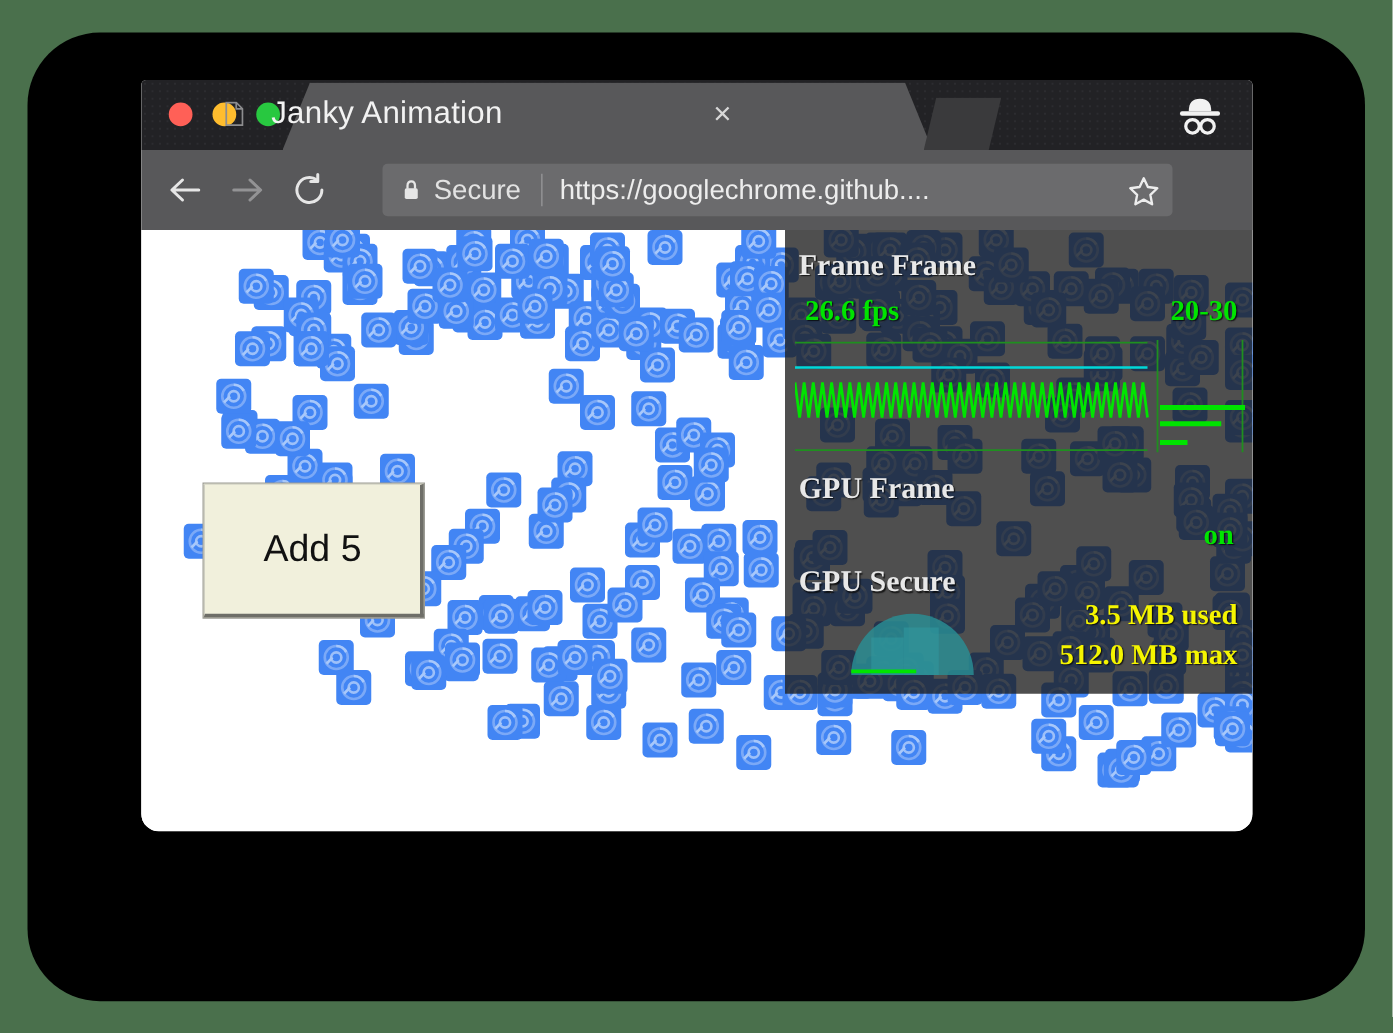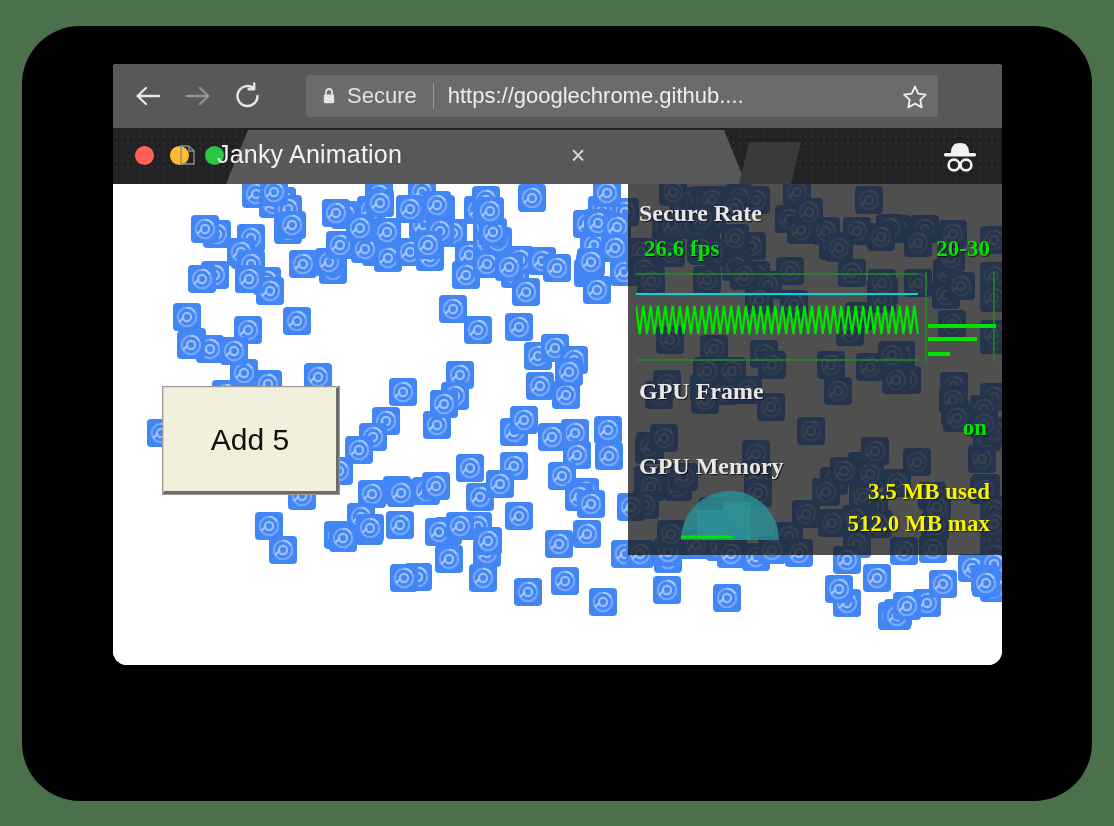--- a/index.html
+++ b/index.html
@@ -273,20 +273,54 @@
     height: 70px;
   }
 </style>
 </head>
 <body>
 
 <div id="device-frame"></div>
 
 <div id="browser-window">
 
+  <div id="tab-strip">
+
+    <div class="traffic-lights">
+      <span class="tl red"></span>
+      <span class="tl yellow"></span>
+      <span class="tl green"></span>
+    </div>
+
+    <div id="tab-active"></div>
+
+    <span id="tab-favicon">
+      <svg width="15" height="20" viewBox="0 0 15 20">
+        <path d="M1 1 H9 L14 6 V19 H1 Z" fill="none" stroke="#8d8d8f" stroke-width="1.4"></path>
+        <path d="M9 1 V6 H14" fill="none" stroke="#8d8d8f" stroke-width="1.4"></path>
+      </svg>
+    </span>
+
+    <span id="tab-title">Janky Animation</span>
+
+    <span id="tab-close">×</span>
+
+    <div id="new-tab-button"></div>
+
+    <span id="incognito-badge">
+      <svg width="44" height="34" viewBox="0 0 44 34">
+        <path d="M13 13 C13 6 16 3 22 3 C28 3 31 6 31 13 Z" fill="#f2f2f2"></path>
+        <rect x="6" y="13" width="32" height="3.6" rx="1.6" fill="#f2f2f2"></rect>
+        <circle cx="16" cy="25" r="5.4" fill="none" stroke="#f2f2f2" stroke-width="2.6"></circle>
+        <circle cx="28" cy="25" r="5.4" fill="none" stroke="#f2f2f2" stroke-width="2.6"></circle>
+        <path d="M21 25 H23" stroke="#f2f2f2" stroke-width="2.2"></path>
+      </svg>
+    </span>
+  </div>
+
   <div id="toolbar">
 
     <span class="nav-icon">
       <svg width="30" height="30" viewBox="0 0 30 30">
         <path d="M26 15 H5 M13 7 L4.5 15 L13 23" fill="none" stroke="#e6e6e6" stroke-width="2.4" stroke-linecap="round" stroke-linejoin="round"></path>
       </svg>
     </span>
 
     <span class="nav-icon disabled">
       <svg width="30" height="30" viewBox="0 0 30 30">
@@ -313,54 +347,20 @@
       <span id="url-text" title="Search Google or type a URL">https://googlechrome.github....</span>
       <span id="star-icon">
         <svg width="26" height="26" viewBox="0 0 26 26">
           <path d="M13 2.6 L16.3 9.6 L23.8 10.6 L18.3 15.9 L19.7 23.4 L13 19.7 L6.3 23.4 L7.7 15.9 L2.2 10.6 L9.7 9.6 Z" fill="none" stroke="#ededed" stroke-width="1.9" stroke-linejoin="round"></path>
         </svg>
       </span>
     </div>
 
   </div>
 
-  <div id="tab-strip">
-
-    <div class="traffic-lights">
-      <span class="tl red"></span>
-      <span class="tl yellow"></span>
-      <span class="tl green"></span>
-    </div>
-
-    <div id="tab-active"></div>
-
-    <span id="tab-favicon">
-      <svg width="15" height="20" viewBox="0 0 15 20">
-        <path d="M1 1 H9 L14 6 V19 H1 Z" fill="none" stroke="#8d8d8f" stroke-width="1.4"></path>
-        <path d="M9 1 V6 H14" fill="none" stroke="#8d8d8f" stroke-width="1.4"></path>
-      </svg>
-    </span>
-
-    <span id="tab-title">Janky Animation</span>
-
-    <span id="tab-close">×</span>
-
-    <div id="new-tab-button"></div>
-
-    <span id="incognito-badge">
-      <svg width="44" height="34" viewBox="0 0 44 34">
-        <path d="M13 13 C13 6 16 3 22 3 C28 3 31 6 31 13 Z" fill="#f2f2f2"></path>
-        <rect x="6" y="13" width="32" height="3.6" rx="1.6" fill="#f2f2f2"></rect>
-        <circle cx="16" cy="25" r="5.4" fill="none" stroke="#f2f2f2" stroke-width="2.6"></circle>
-        <circle cx="28" cy="25" r="5.4" fill="none" stroke="#f2f2f2" stroke-width="2.6"></circle>
-        <path d="M21 25 H23" stroke="#f2f2f2" stroke-width="2.2"></path>
-      </svg>
-    </span>
-  </div>
-
   <div id="viewport">
 
     <div id="sprite-field">
         <span class="sprite" style="left:118px;top:57px;background:#4285f4">
           <svg width="28" height="28" viewBox="0 0 28 28">
             <circle cx="14" cy="14" r="9.2" fill="none" stroke="#7ba9f7" stroke-width="2.1"></circle>
             <circle cx="14" cy="14" r="4.1" fill="none" stroke="#9dc0f9" stroke-width="2.1"></circle>
             <path d="M14 4.8 A9.2 9.2 0 0 1 22 9.6" fill="none" stroke="#a8c8fa" stroke-width="2.1"></path>
             <path d="M6.2 19 L11 14" fill="none" stroke="#a8c8fa" stroke-width="2.1"></path>
           </svg>
@@ -3012,21 +3012,21 @@
             <path d="M14 4.8 A9.2 9.2 0 0 1 22 9.6" fill="none" stroke="#a8c8fa" stroke-width="2.1"></path>
             <path d="M6.2 19 L11 14" fill="none" stroke="#a8c8fa" stroke-width="2.1"></path>
           </svg>
         </span>
       </div>
 
     <div id="btn-add10" class="demo-button">Add 5</div>
 
     <div id="hud">
 
-      <span id="fps-title" class="hud-section-title">Secure Rate</span>
+      <span id="fps-title" class="hud-section-title">Frame Frame</span>
       <span id="fps-value" class="hud-value hud-green">26.6 fps</span>
       <span id="fps-range" class="hud-value hud-green">20-30</span>
 
       <svg id="fps-graph" viewBox="0 0 360 90">
 
         <line x1="0" y1="2" x2="282" y2="2" stroke="#1f8f1f" stroke-width="1.4"></line>
         <line x1="0" y1="88" x2="282" y2="88" stroke="#1f8f1f" stroke-width="1.4"></line>
 
         <line x1="0" y1="22" x2="282" y2="22" stroke="#00d8d8" stroke-width="2"></line>
 
@@ -3036,21 +3036,21 @@
         <line x1="358" y1="0" x2="358" y2="90" stroke="#1f8f1f" stroke-width="1.4"></line>
 
         <line x1="292" y1="54" x2="360" y2="54" stroke="#00e400" stroke-width="4"></line>
         <line x1="292" y1="67" x2="341" y2="67" stroke="#00e400" stroke-width="4"></line>
         <line x1="292" y1="82" x2="314" y2="82" stroke="#00e400" stroke-width="4"></line>
       </svg>
 
       <span id="raster-title" class="hud-section-title">GPU Frame</span>
       <span id="raster-value" class="hud-value hud-green">on</span>
 
-      <span id="mem-title" class="hud-section-title">GPU Memory</span>
+      <span id="mem-title" class="hud-section-title">GPU Secure</span>
       <span id="mem-used" class="hud-value hud-yellow">3.5 MB used</span>
       <span id="mem-max" class="hud-value hud-yellow">512.0 MB max</span>
 
       <svg id="mem-gauge" viewBox="0 0 110 70">
         <path d="M6 64 A49 49 0 0 1 104 64 Z" fill="#2a8f95" fill-opacity="0.82"></path>
         <rect x="22" y="34" width="26" height="30" fill="#2f9ba1" fill-opacity="0.5"></rect>
         <rect x="48" y="26" width="28" height="38" fill="#2f9ba1" fill-opacity="0.5"></rect>
         <line x1="6" y1="61" x2="58" y2="61" stroke="#00e400" stroke-width="3"></line>
       </svg>
 

